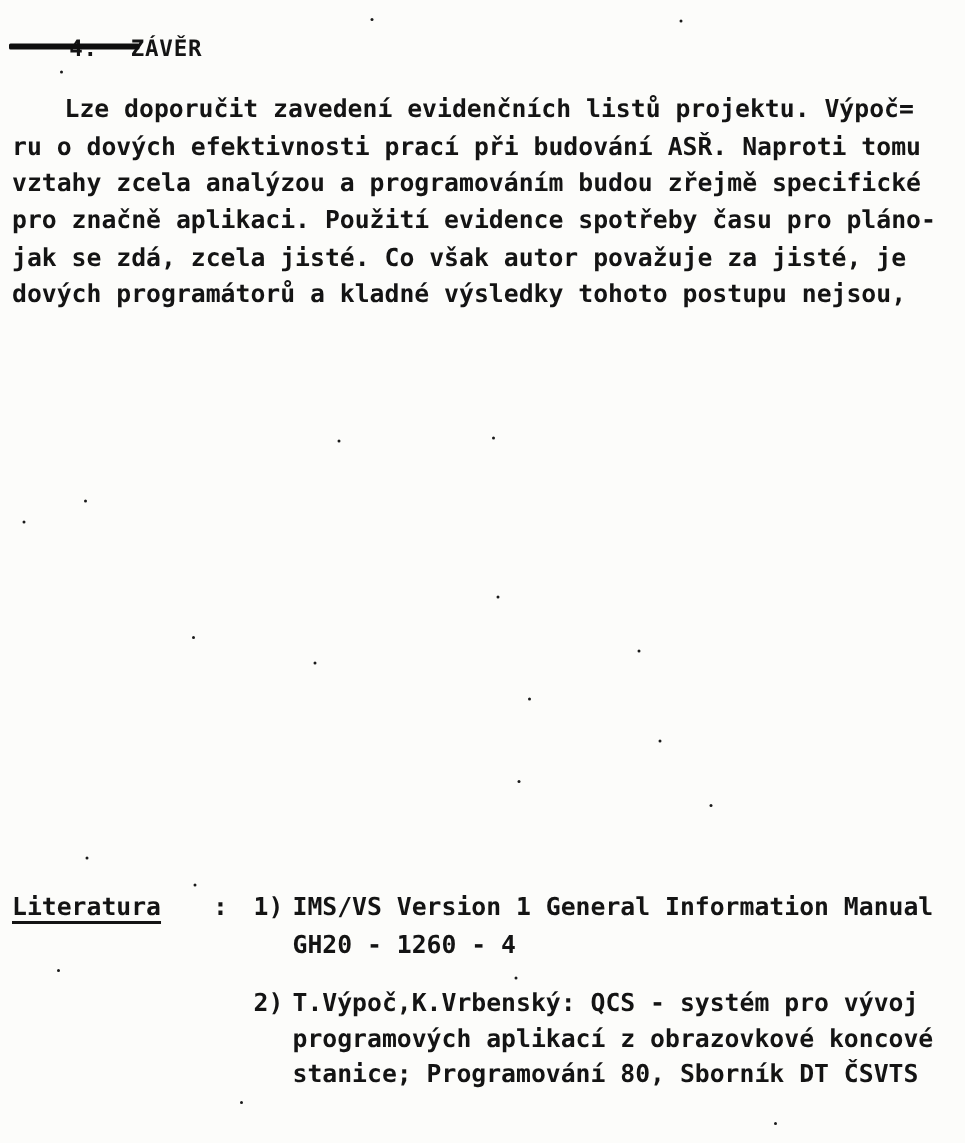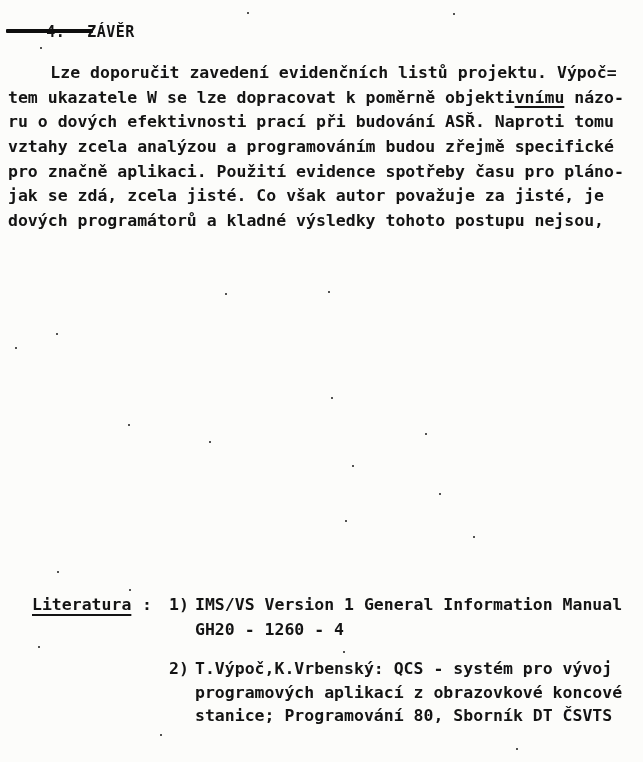--- a/index.html
+++ b/index.html
@@ -28,39 +28,38 @@
     width: 87px; height: 4px;
     background: #0e0e0e;
     border-radius: 1px;
   }
   
   .para {
     position: absolute; left: 8px; top: 61px;
     font-size: 16.5px; line-height: 24.65px;
   }
   .para-line { white-space: pre; }
-  .para-line.indent { padding-left: 35px; text-align: center; }
+  .para-line.indent { padding-left: 35px; }
   .smudge-underline {
     text-decoration: underline;
     text-decoration-thickness: 2px;
     text-underline-offset: 3px;
   }
   
   .lit {
     position: absolute; left: 0; top: 592px;
     width: 643px;
     font-size: 16.5px; line-height: 25px;
   }
   .lit-label {
     position: absolute; left: 8px; top: 0;
     text-decoration: underline;
     text-decoration-thickness: 2px;
     text-underline-offset: 4px;
     white-space: pre;
-    margin-left: 24px;
   }
   .lit-colon { position: absolute; left: 142px; top: 0; }
   .ref { position: absolute; display: flex; align-items: flex-start; }
   .ref-1 { left: 169px; top: 0; }
   .ref-2 { left: 169px; top: 65px; line-height: 23.5px; }
   .ref-num { width: 26px; flex: 0 0 26px; white-space: pre; }
   .ref-lines div { white-space: pre; }
   
   .speck {
     position: absolute; width: 2px; height: 2px;
@@ -72,21 +71,20 @@
 
 <div class="page">
 
   <div class="heading">
     <span class="sec-num">4.</span><span>ZÁVĚR</span>
   </div>
   <div class="heading-underline"></div>
 
   <div class="para">
     <div class="para-line indent">Lze doporučit zavedení evidenčních listů projektu. Výpoč=</div>
-    <div class="para-line"><span>tem ukazatele W se lze dopracovat k poměrně objekti</span><span class="smudge-underline">vnímu</span><span> názo-</span></div>
     <div class="para-line">ru o dových efektivnosti prací při budování ASŘ. Naproti tomu</div>
     <div class="para-line">vztahy zcela analýzou a programováním budou zřejmě specifické</div>
     <div class="para-line">pro značně aplikaci. Použití evidence spotřeby času pro pláno-</div>
     <div class="para-line">jak se zdá, zcela jisté. Co však autor považuje za jisté, je</div>
     <div class="para-line">dových programátorů a kladné výsledky tohoto postupu nejsou,</div>
   </div>
 
   <div class="lit">
     <span class="lit-label">Literatura</span>
     <span class="lit-colon">:</span>

